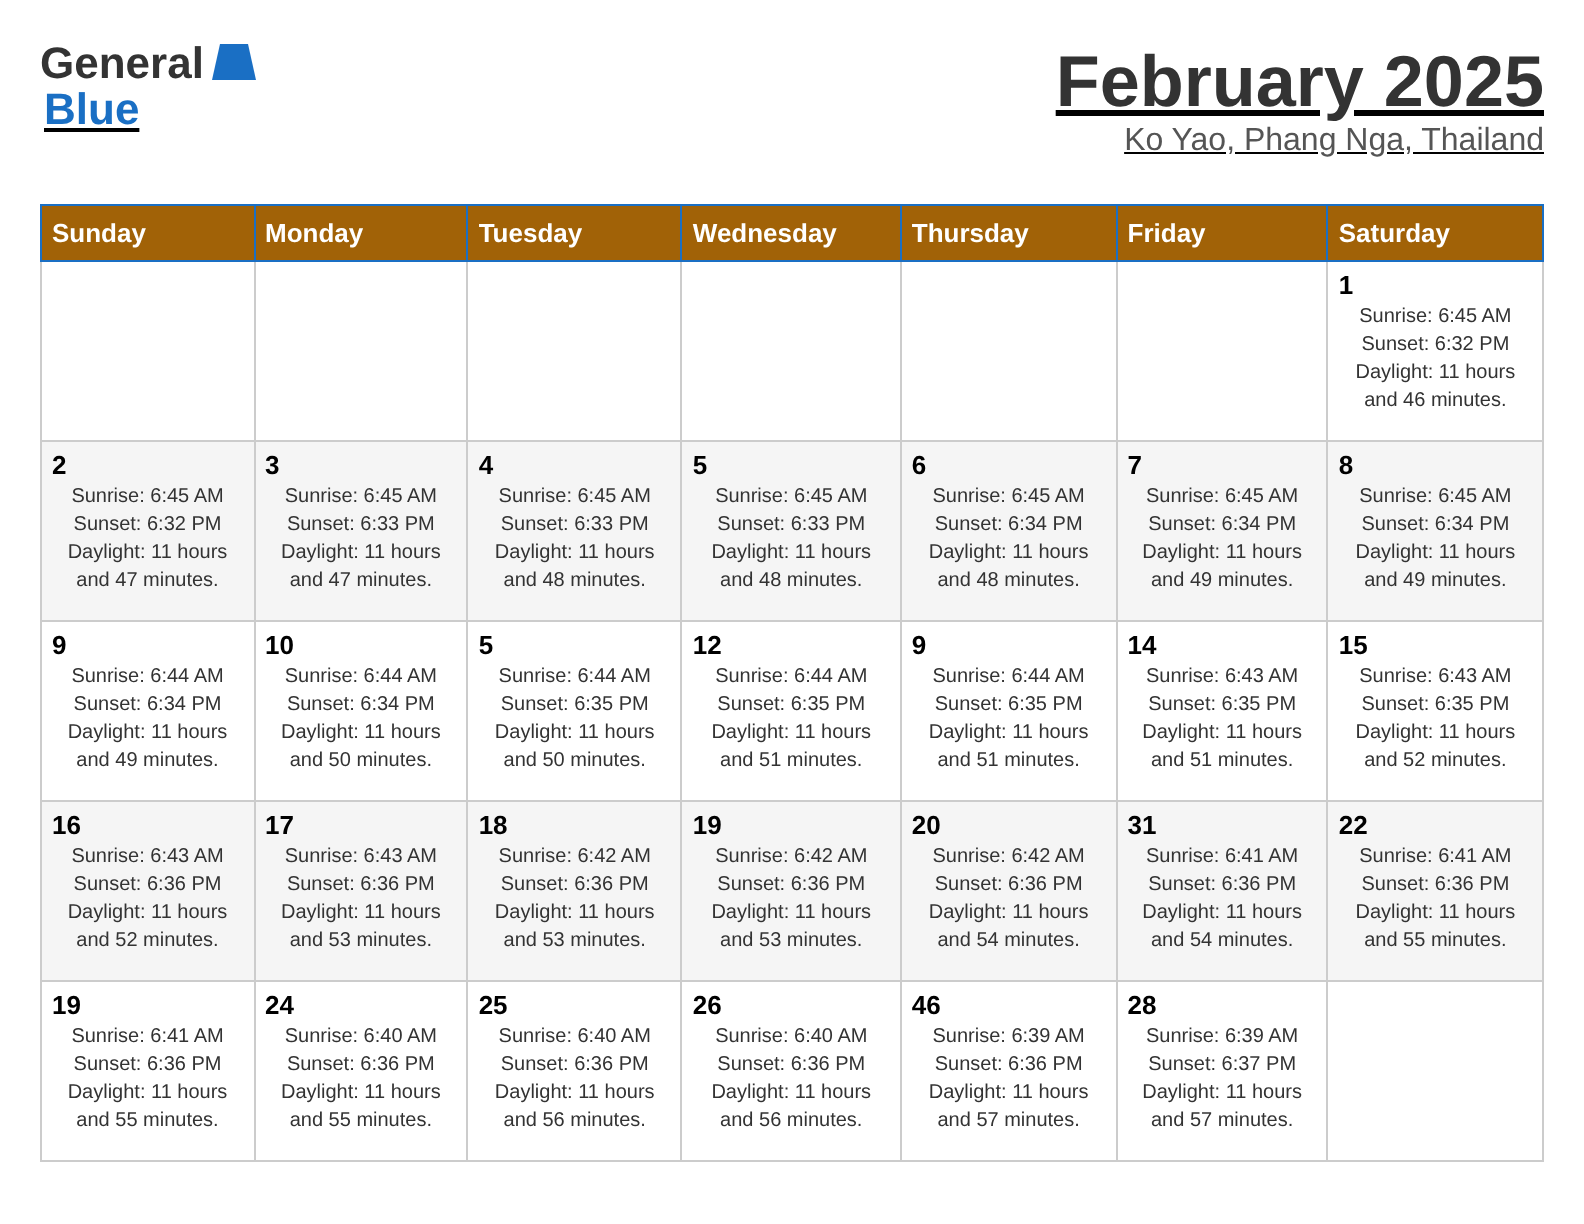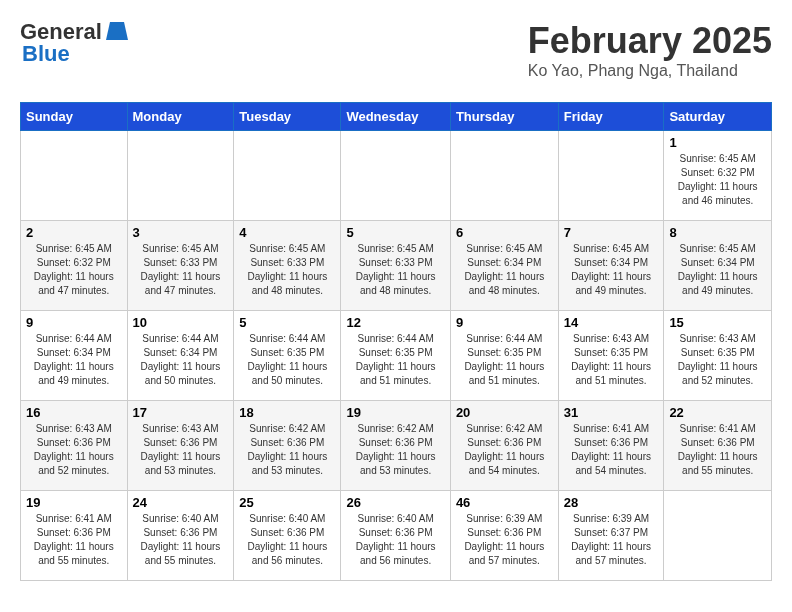--- a/index.html
+++ b/index.html
@@ -21,38 +21,39 @@
       flex-direction: column;
       align-items: flex-start;
     }
     .logo-text {
       font-size: 22px;
       font-weight: bold;
       color: #333;
       line-height: 1.1;
     }
     .title-section {
-      text-align: left;
+      text-align: right;
+      text-decoration: underline;
     }
     .main-title {
       font-size: 36px;
       font-weight: bold;
       color: #333;
     }
     .sub-title {
       font-size: 16px;
       color: #555;
     }
     table {
       width: 100%;
       border-collapse: collapse;
       font-size: 11px;
     }
     thead tr th {
-      background-color: #1d4ed8;
+      background-color: #a16207;
       color: #fff;
       text-align: left;
       padding: 6px 5px;
       font-size: 13px;
       font-weight: bold;
       border: 1px solid #1a6fc4;
     }
     tbody tr {
       border: 1px solid #ccc;
     }
@@ -92,21 +93,21 @@
     <div style="display:flex;align-items:center;">
       <span class="logo-text">
         <span style="color:#333;">General</span>
       </span>
       <div style="margin-left:4px;margin-top:2px;">
         <svg width="22" height="18" viewBox="0 0 22 18">
           <polygon points="4,0 18,0 22,18 0,18" fill="#1a6fc4"></polygon>
         </svg>
       </div>
     </div>
-    <div style="display:flex;align-items:flex-start;margin-top:-2px;margin-left:2px;">
+    <div style="display:flex;align-items:flex-start;margin-top:-2px;margin-left:2px;text-decoration:underline;">
       <span class="logo-text" style="color:#1a6fc4;">Blue</span>
     </div>
   </div>
   <div class="title-section">
     <div class="main-title">February 2025</div>
     <div class="sub-title">Ko Yao, Phang Nga, Thailand</div>
   </div>
 </div>
 
 <table>

